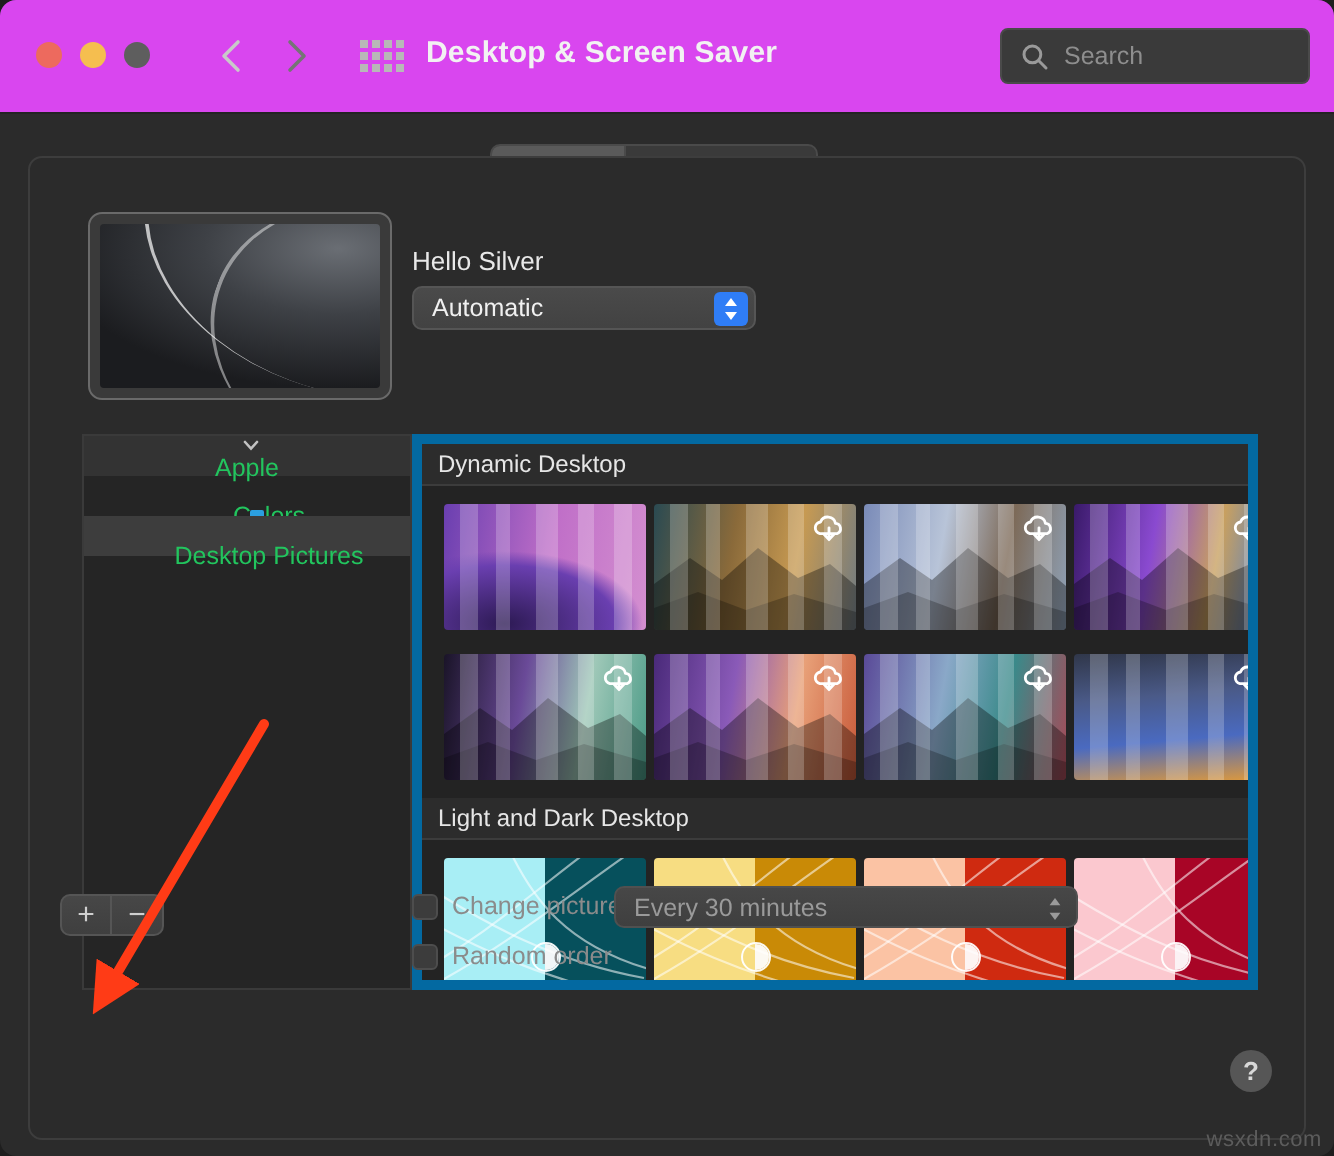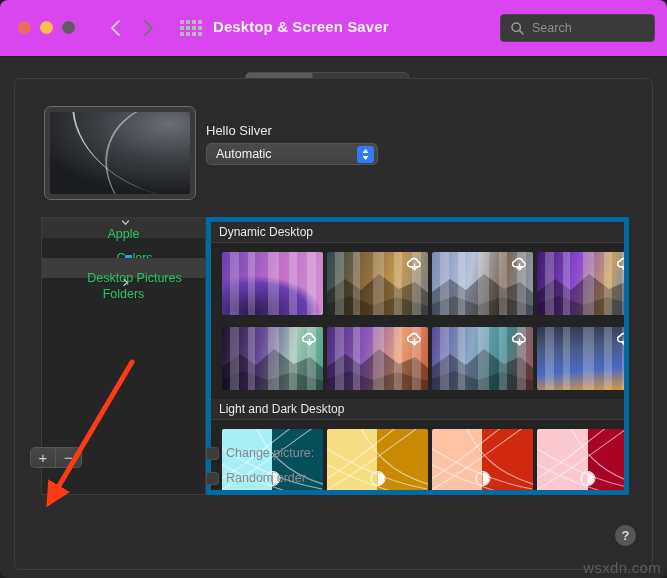--- a/index.html
+++ b/index.html
@@ -324,21 +324,21 @@
     position: absolute; left: 615px; top: 525px;
     width: 21px; height: 21px;
     border-radius: 50%;
     background: #565656;
     display: flex; align-items: center; justify-content: center;
     font-size: 13px; font-weight: bold; color: #d8d8d8;
   }
 
   #watermark {
     position: absolute; right: 6px; bottom: 2px;
-    font-size: 15px; color: #5c5c5c;
+    font-size: 11px; color: #5c5c5c;
     letter-spacing: .3px;
   }
 </style>
 </head>
 <body>
 
 <div id="window">
 
   <div id="titlebar">
     <div class="traffic" id="tl-close"></div>
@@ -422,28 +422,20 @@
           <span class="src-label">Apple</span>
         </div>
         <div class="src-row child">
           <span class="src-icon"><span class="wheel-ic"></span></span>
           <span class="src-label">Colors</span>
         </div>
         <div class="src-row selected child">
           <span class="src-icon"><span class="folder-ic"></span></span>
           <span class="src-label">Desktop Pictures</span>
         </div>
-        <div class="src-row">
-          <span class="src-disc">
-            <svg width="9" height="9" viewBox="0 0 9 9">
-              <path d="M3 1.5 L6.3 4.5 L3 7.5" fill="none" stroke="#c2c2c2" stroke-width="1.3" stroke-linecap="round"></path>
-            </svg>
-          </span>
-          <span class="src-label">Folders</span>
-        </div>
       </div>
 
     <div id="gallery">
         <div class="section-header">Dynamic Desktop</div>
         <div class="thumb-grid">
           <div class="thumb" style="background: radial-gradient(95% 80% at 30% 95%, rgb(45, 26, 84) 0%, rgb(106, 63, 176) 58%, transparent 72%), linear-gradient(100deg, rgb(106, 63, 176) 0%, rgb(192, 111, 200) 52%, rgb(212, 143, 208) 100%);">
             <div class="wp-stripes">
               <i style="left:8%;width:9%"></i>
               <i style="left:26%;width:7%"></i>
               <i style="left:46%;width:10%"></i>
@@ -623,20 +615,29 @@
     <div id="addremove">
       <div id="btn-add">+</div>
       <div id="btn-remove">−</div>
     </div>
 
     <div class="cb-row" id="row-change">
       <div class="checkbox"></div>
       <span>Change picture:</span>
     </div>
 
+    <div id="interval-select">
+      <div id="interval-label">Every 30 minutes</div>
+      <div id="interval-stepper">
+        <svg width="9" height="15" viewBox="0 0 9 15">
+          <path d="M4.5 2 L7.2 5.6 L1.8 5.6 Z" fill="#9a9a9a"></path>
+          <path d="M4.5 13 L1.8 9.4 L7.2 9.4 Z" fill="#9a9a9a"></path>
+        </svg>
+      </div>
+    </div>
 
     <div class="cb-row" id="row-random">
       <div class="checkbox"></div>
       <span>Random order</span>
     </div>
   </div>
 
   <svg id="annotation-arrow" viewBox="0 0 130 180">
     <defs>
       <marker id="arrowhead" markerWidth="5" markerHeight="5" refX="2.4" refY="2.5" orient="auto">

